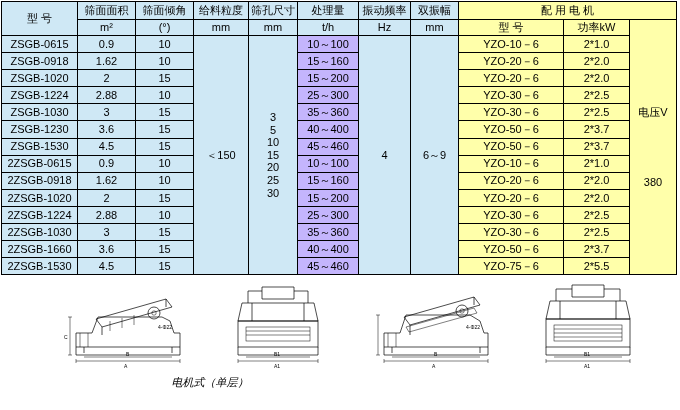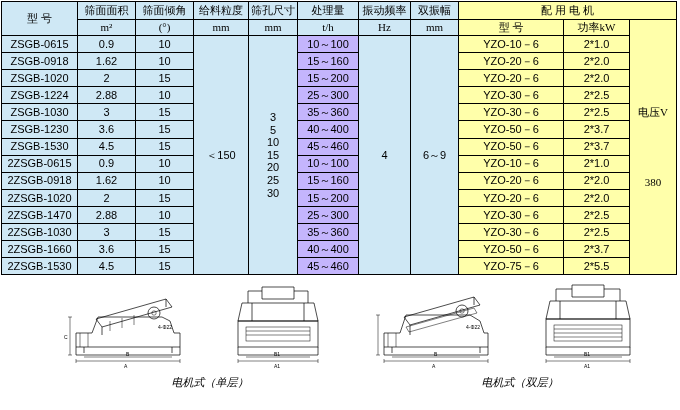--- a/index.html
+++ b/index.html
@@ -36,21 +36,21 @@
     color: #000000;
   }
   
   .hdr-blue { background: #cfe8f5; }
   .hdr-yellow { background: #ffffaa; }
   .cell-blue { background: #cfe8f5; }
   .cell-yellow { background: #ffffaa; }
   .cell-white { background: #c4b5fd; }
 
   .r-head td { height: 17px; font-size: 11.5px; }
-  .r-head2 td { height: 15px; font-size: 11px; font-family: Liberation Serif, serif; }
+  .r-head2 td { height: 15px; font-size: 11px; }
   .r-body td { height: 16.1px; }
 
   .model-col { text-align: center; margin-left: 19px; }
   .tall-mid { font-size: 11px; line-height: 1.28; }
 
   
   .drawings {
     position: relative;
     width: 680px;
     height: 127px;
@@ -217,21 +217,21 @@
       <tr class="r-body">
         <td class="cell-blue model-col">2ZSGB-1020</td>
         <td class="cell-blue">2</td>
         <td class="cell-blue">15</td>
         <td class="cell-white">15～200</td>
         <td class="cell-yellow">YZO-20－6</td>
         <td class="cell-yellow">2*2.0</td>
       </tr>
 
       <tr class="r-body">
-        <td class="cell-blue model-col">2ZSGB-1470</td>
+        <td class="cell-blue model-col">2ZSGB-1224</td>
         <td class="cell-blue">2.88</td>
         <td class="cell-blue">10</td>
         <td class="cell-white">25～300</td>
         <td class="cell-yellow">YZO-30－6</td>
         <td class="cell-yellow">2*2.5</td>
       </tr>
 
       <tr class="r-body">
         <td class="cell-blue model-col">2ZSGB-1030</td>
         <td class="cell-blue">3</td>
@@ -333,16 +333,15 @@
         <path class="thin" d="M28,52 L96,52 M28,56 L96,56 M28,60 L96,60"></path>
         <path class="lines" d="M20,70 L20,78 M104,70 L104,78 M20,78 L104,78"></path>
         <path class="thin" d="M20,84 L104,84 M20,82 L20,86 M104,82 L104,86"></path>
         <text class="dimtxt" x="58" y="91">A1</text>
         <path class="thin" d="M28,80 L96,80"></path>
         <text class="dimtxt" x="58" y="79">B1</text>
       </svg>
     </div>
 
     <div class="caption" style="left:130px; top:100px; width:160px;">电机式（单层）</div>
-    <div class="caption" style="left:440px; top:100px; width:160px;">电机式（双层）</div>
   </div>
 
 </div>
 
 </body></html>

